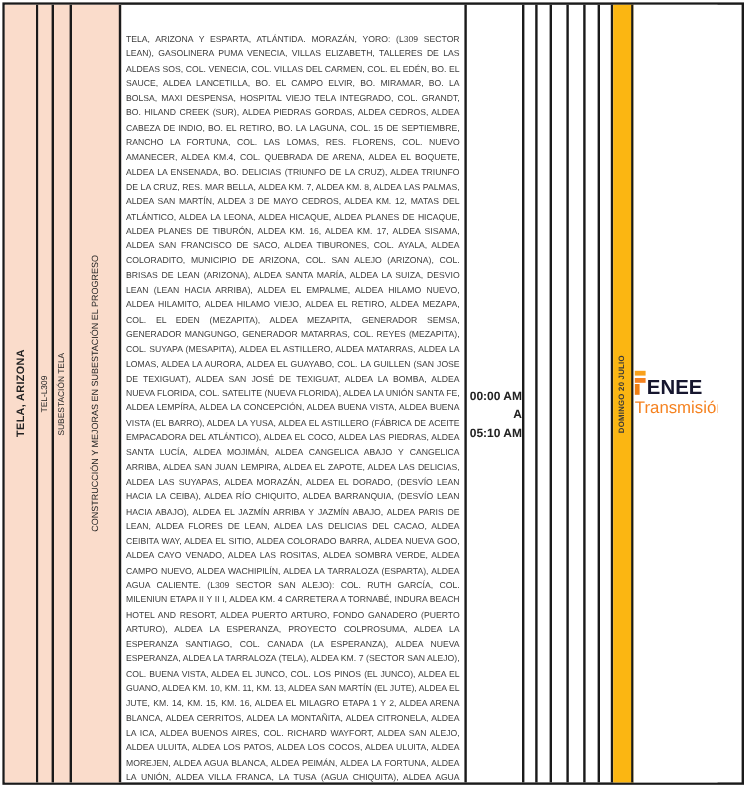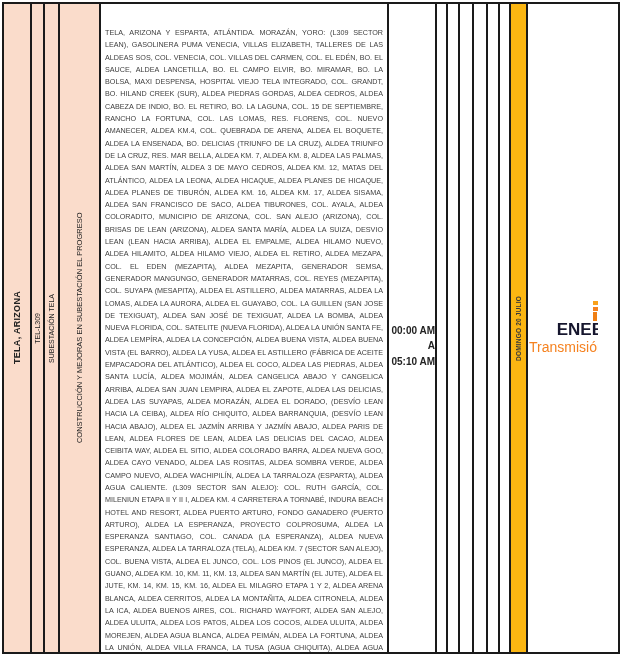--- a/index.html
+++ b/index.html
@@ -33,21 +33,21 @@
   }
   .col-time { width: 48px; }
   .time-box { font-size: 10px; font-weight: bold; color: #222; text-align: right; line-height: 1.55; margin-top: 36px; }
   .col-empty-a { width: 11px; } .col-empty-b { width: 12px; }
   .col-empty-c { width: 14px; } .col-empty-d { width: 14px; }
   .col-empty-e { width: 12px; } .col-empty-f { width: 11px; }
   .col-day { width: 17px; background: #FBB612; }
   .col-day .vtext { font-size: 6.5px; font-weight: bold; color: #3a3a3a; letter-spacing: 0.2px; }
   .col-logo { width: 70px; position: relative; background: #ffffff; justify-content: flex-start; }
   .logo { display: flex; flex-direction: column; margin-left: 1px; min-width: 74px; }
-  .logo-row { display: flex; flex-direction: column; align-items: flex-end; }
+  .logo-row { display: flex; align-items: flex-end; }
   .logo-mark { display: flex; flex-direction: column; margin-right: 1px; margin-bottom: 1px; }
   .logo-bar1 { width: 9px; height: 4px; background: #F9A11B; margin-bottom: 1.5px; }
   .logo-bar2 { width: 9px; height: 4px; background: #F58220; margin-bottom: 1.5px; }
   .logo-bar3 { width: 4px; height: 9px; background: #F07F13; }
   .logo-name { font-size: 17px; font-weight: 800; color: #16162E; letter-spacing: 0px; line-height: 0.9; font-family: "Liberation Sans", sans-serif; }
   .logo-division { font-size: 14px; color: #F58220; margin-top: 1px; }
 </style>
 </head>
 <body>
 

